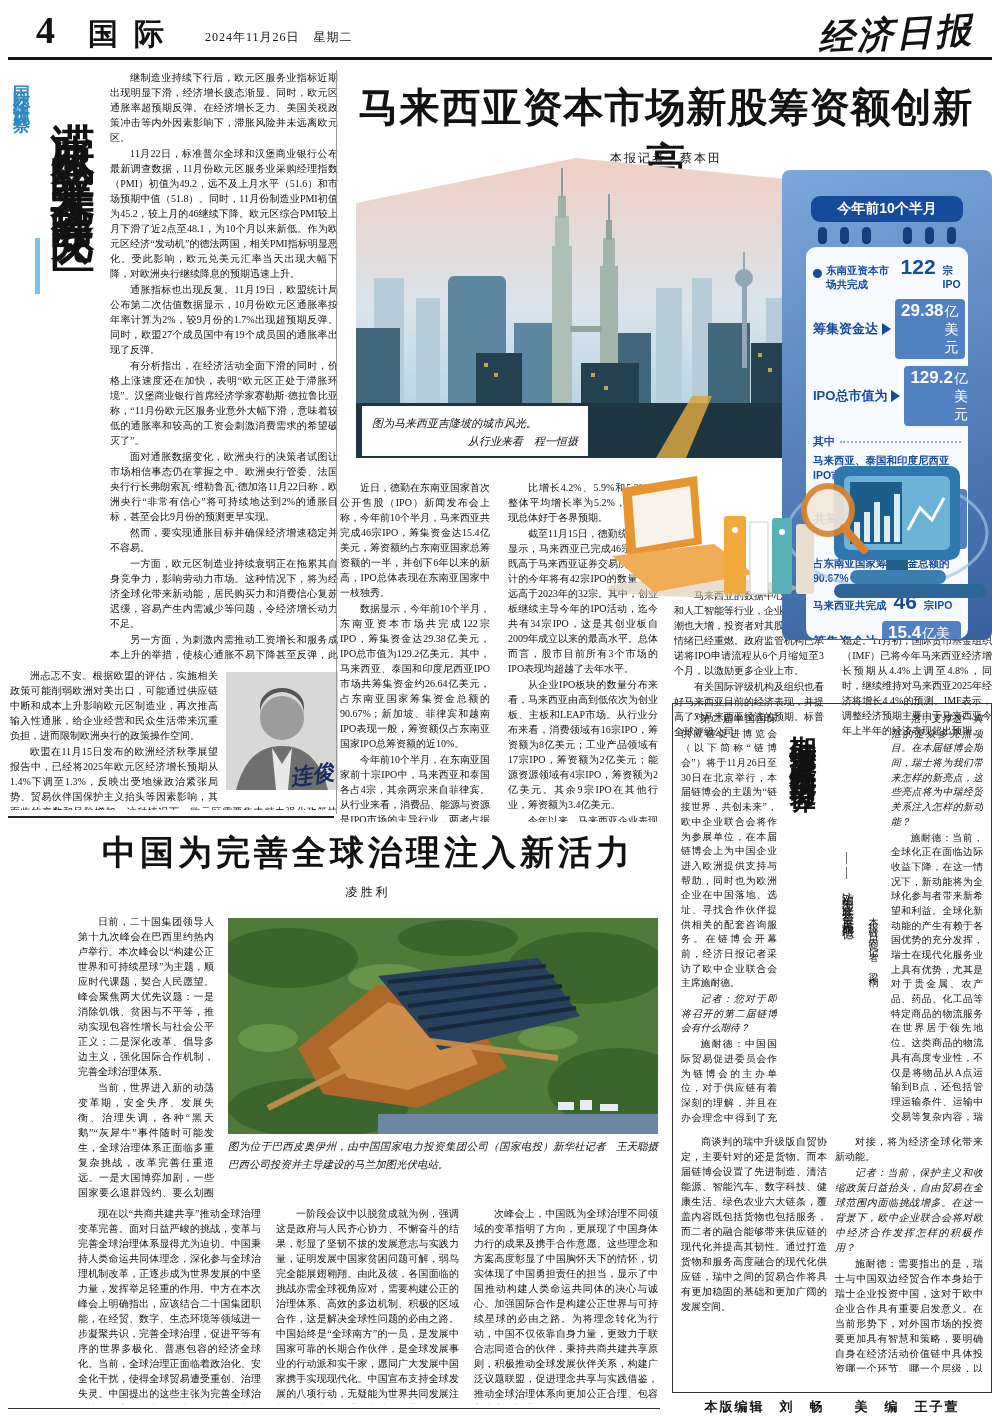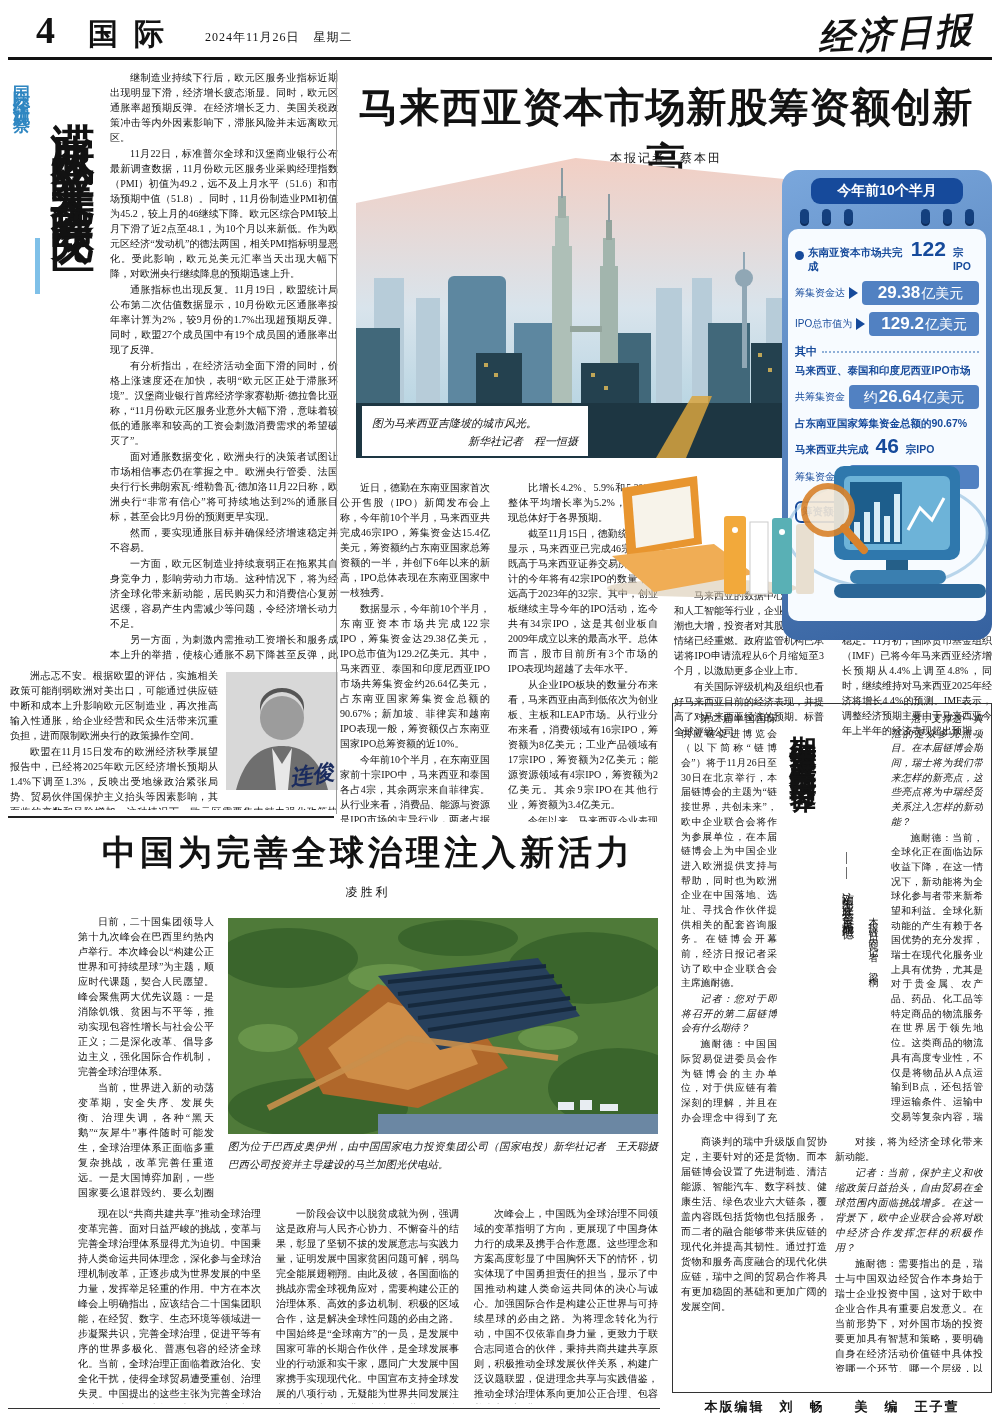--- a/index.html
+++ b/index.html
@@ -41,36 +41,36 @@
   .kl-caption{position:absolute;left:6px;bottom:2px;width:206px;background:#fff;
               padding:8px 10px 5px;font-size:11px;line-height:1.7;font-style:italic;}
   .kl-caption .credit{text-align:right;font-style:italic;}
   .mal-col{position:absolute;width:150px;overflow:hidden;}
   .mc1{left:0;top:414px;height:342px;}
   .mc2{left:168px;top:414px;height:342px;}
   .mc3{left:334px;top:522px;height:234px;}
   .mc4{left:502px;top:522px;height:234px;}
   .desk-illo{left:262px;top:392px;width:390px;height:140px;z-index:3;}
   
-  .info-panel{left:442px;top:104px;width:210px;height:470px;border-radius:16px;
-              background:linear-gradient(160deg,#7aa7dc,#35619f);padding:6px;box-sizing:border-box;z-index:2;}
+  .info-panel{left:442px;top:104px;width:210px;height:470px;border-radius:8px;
+              background:linear-gradient(160deg,#7aa7dc,#35619f);padding:24px;box-sizing:border-box;z-index:2;}
   .ig-banner{margin:2px auto 0;width:152px;background:#164a9b;color:#fff;text-align:center;
              font-weight:700;font-size:14px;font-family:"Liberation Sans",sans-serif;
              padding:4px 0;border-radius:9px;}
   .ig-rings{display:flex;justify-content:space-between;padding:5px 12px 3px;}
   .ring-group{display:flex;gap:13px;}
   .ring{width:9px;height:15px;background:#14407e;border-radius:5px;box-shadow:0 2px 0 #0c2c5c;}
   .ig-card{background:#f7fbff;border-radius:10px;margin-top:2px;padding:8px 7px;height:392px;
            box-sizing:border-box;color:#164a9b;font-family:"Liberation Sans",sans-serif;overflow:hidden;}
   .ig-line{font-size:10.5px;font-weight:700;display:flex;align-items:baseline;margin:0 0 2px;}
   .ig-dot{width:9px;height:9px;border-radius:50%;background:#164a9b;align-self:center;
           margin-right:4px;flex:none;}
   .ig-big{font-size:21px;font-weight:700;margin:0 7px;}
   .ig-row{display:flex;align-items:center;gap:4px;margin:7px 0;}
-  .ig-lbl{font-size:10px;font-weight:400;flex:none;}
+  .ig-lbl{font-size:13px;font-weight:700;flex:none;}
   .ig-arrow{width:0;height:0;border-left:9px solid #164a9b;border-top:6px solid transparent;
             border-bottom:6px solid transparent;flex:none;}
   .ig-box{background:#5181c2;color:#fff;border-radius:4px;padding:2px 6px;display:flex;
           align-items:baseline;gap:1px;flex:1;justify-content:center;}
   .ig-box b{font-size:17px;}
   .ig-box i{font-style:normal;font-size:14px;}
   .ig-sub{display:flex;align-items:center;gap:5px;font-weight:700;font-size:11px;margin:8px 0 4px;}
   .dots{flex:1;border-bottom:2px dotted #8fb0d8;height:0;}
   .ig-plain{font-size:10.5px;font-weight:700;margin:4px 0;line-height:1.4;}
   .ig-note{border:2px solid #164a9b;border-radius:6px;padding:2px 5px;display:inline-block;
@@ -205,21 +205,21 @@
           <rect x="128" y="205" width="4" height="4"></rect>
             <rect x="138" y="215" width="4" height="4"></rect>
           <rect x="235" y="215" width="4" height="4"></rect>
             <rect x="248" y="228" width="4" height="4"></rect>
           <rect x="402" y="195" width="4" height="4"></rect>
             <rect x="412" y="210" width="4" height="4"></rect>
         </g>
       </svg>
       <div class="kl-caption">
         <div>图为马来西亚吉隆坡的城市风光。</div>
-        <div class="credit">新华社记者　程一恒摄</div>
+        <div class="credit">从行业来看　程一恒摄</div>
       </div>
     </div>
 
     <aside class="abs info-panel">
       <div class="ig-banner">今年前10个半月</div>
       <div class="ig-rings">
         <div class="ring-group">
             <span class="ring"></span>
             <span class="ring"></span>
             <span class="ring"></span>

